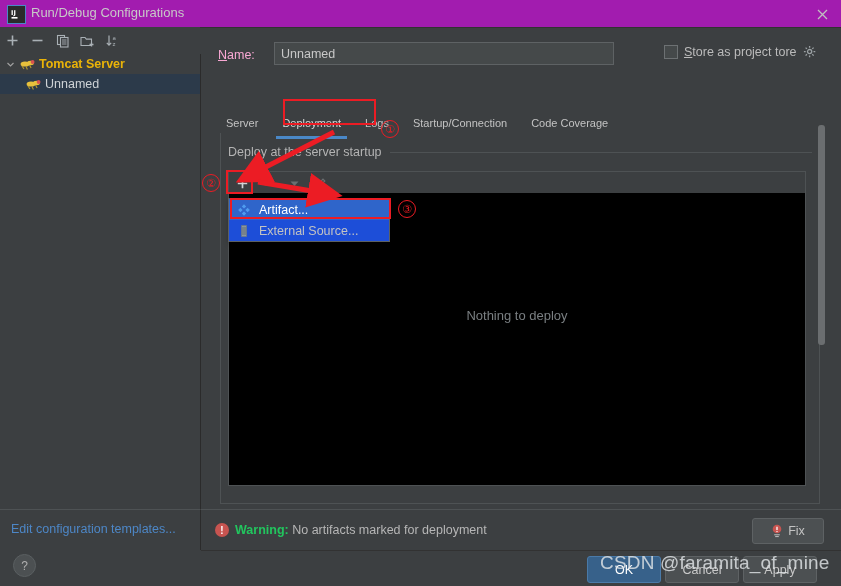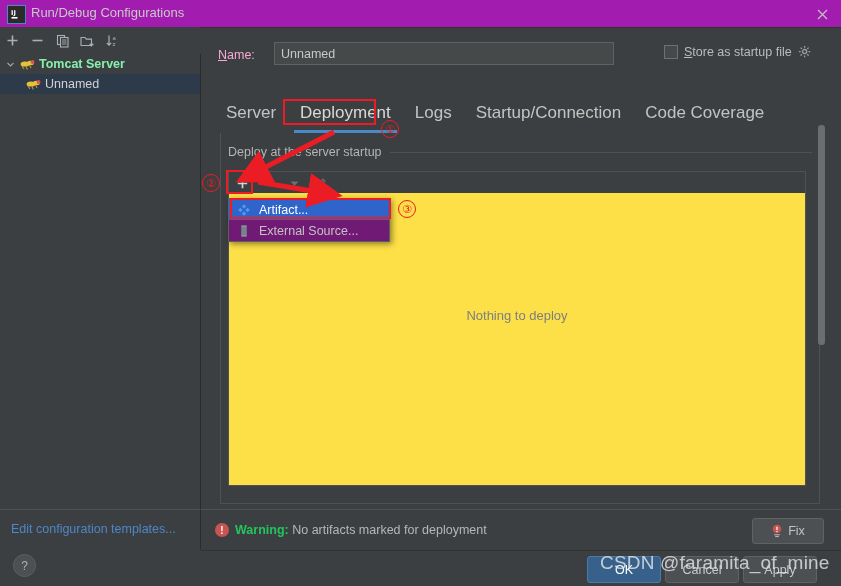--- a/index.html
+++ b/index.html
@@ -55,21 +55,21 @@
   .tree {
     position: absolute; left: 0; top: 54px; width: 200px; height: 455px;
     background: #3c3f41;
     border-right: 1px solid #2b2b2b;
   }
   .tree-row {
     height: 20px; display: flex; align-items: center;
     padding-left: 6px; box-sizing: border-box;
     font-size: 12.5px; cursor: pointer;
   }
-  .tree-row.group { color: #86efac; font-weight: bold; }
+  .tree-row.group { color: #eab308; font-weight: bold; }
   .tree-row.selected { background: #2c3a4a; color: #cfd3d6; }
   .tree-chevron {
     width: 14px; color: #a0a0a0; font-size: 9px; display:flex; align-items:center;
   }
   .tomcat-ico { width: 16px; height: 14px; margin-right: 3px; }
   .tomcat-ico svg { display:block; }
   .tree-row.child { padding-left: 26px; font-weight: normal; }
 
   .left-bottom {
     position: absolute; left: 0; top: 509px; width: 200px; height: 40px;
@@ -118,22 +118,23 @@
   .gear-icon { width: 14px; height: 14px; color: #9aa0a3; cursor: pointer; }
   .gear-icon svg { display:block; }
 
   
   .tabs {
     position: absolute; left: 214px; top: 100px; width: 620px; height: 30px;
     display: flex; align-items: flex-start;
   }
   .tab {
     position: relative; padding: 3px 12px 10px 12px;
-    font-size: 17px; color: #c3c3c3; cursor: pointer;
+    font-size: 11px; color: #c3c3c3; cursor: pointer;
     white-space: nowrap;
+    margin-top: 14px;
   }
   .tab.active { color: #d8d8d8; }
   .tab.active::after {
     content: ""; position: absolute; left: 6px; right: 6px; bottom: 0;
     height: 3px; background: #4a88c7;
   }
 
   
   .panel {
     position: absolute; left: 220px; top: 133px; width: 600px; height: 371px;
@@ -157,31 +158,31 @@
   .dt-btn {
     width: 26px; height: 21px; display:flex; align-items:center; justify-content:center;
     color: #b9bfc2; cursor: pointer;
   }
   .dt-btn.disabled { color: #6a6f71; cursor: default; }
   .dt-btn svg { display:block; }
 
   .deploy-list {
     position: absolute; left: 228px; top: 193px; width: 576px; height: 292px;
     border: 1px solid #4e5254; border-top: none;
-    background: #fde047;
+    background: #000000;
   }
   .nothing-to-deploy {
     position: absolute; left: 0; right: 0; top: 115px;
     text-align: center; color: #7a7f82; font-size: 13px;
   }
 
   
   .popup {
     position: absolute; left: 228px; top: 198px; width: 160px;
-    background: #701a75; border: 1px solid #5c6062;
+    background: #1d4ed8; border: 1px solid #5c6062;
     box-shadow: 2px 2px 6px rgba(0,0,0,0.45);
     z-index: 20;
   }
   .popup-item {
     height: 21px; display: flex; align-items: center;
     padding-left: 8px; font-size: 12.5px; color: #c3c3c3; cursor: pointer;
   }
   .popup-item.selected { background: #2f65ca; color: #ffffff; }
   .popup-ico { width: 16px; height: 14px; margin-right: 6px; display:flex; align-items:center; }
   .popup-ico svg { display:block; }
@@ -346,21 +347,21 @@
   <div class="left-bottom">
     <div class="edit-templates">Edit configuration templates...</div>
   </div>
   <div class="help-btn">?</div>
 
   <div class="name-row">
     <div class="name-label"><u>N</u><span>ame:</span></div>
     <input class="name-input" type="text" value="Unnamed" style="">
     <div class="store-wrap">
       <span class="checkbox"></span>
-      <span class="store-label"><u>S</u><span>tore as startup file</span></span>
+      <span class="store-label"><u>S</u><span>tore as project tore</span></span>
       <span class="gear-icon">
         <svg width="14" height="14" viewBox="0 0 14 14">
           <circle cx="6.6" cy="6.6" r="2.1" fill="none" stroke="#9aa0a3" stroke-width="1.3"></circle>
           <path d="M6.6 0.9 v1.8 M6.6 10.5 v1.8 M0.9 6.6 h1.8 M10.5 6.6 h1.8 M2.6 2.6 l1.3 1.3 M9.3 9.3 l1.3 1.3 M10.6 2.6 l-1.3 1.3 M3.9 9.3 l-1.3 1.3" stroke="#9aa0a3" stroke-width="1.3"></path>
         </svg>
       </span>
     </div>
   </div>
 
   <div class="tabs">

